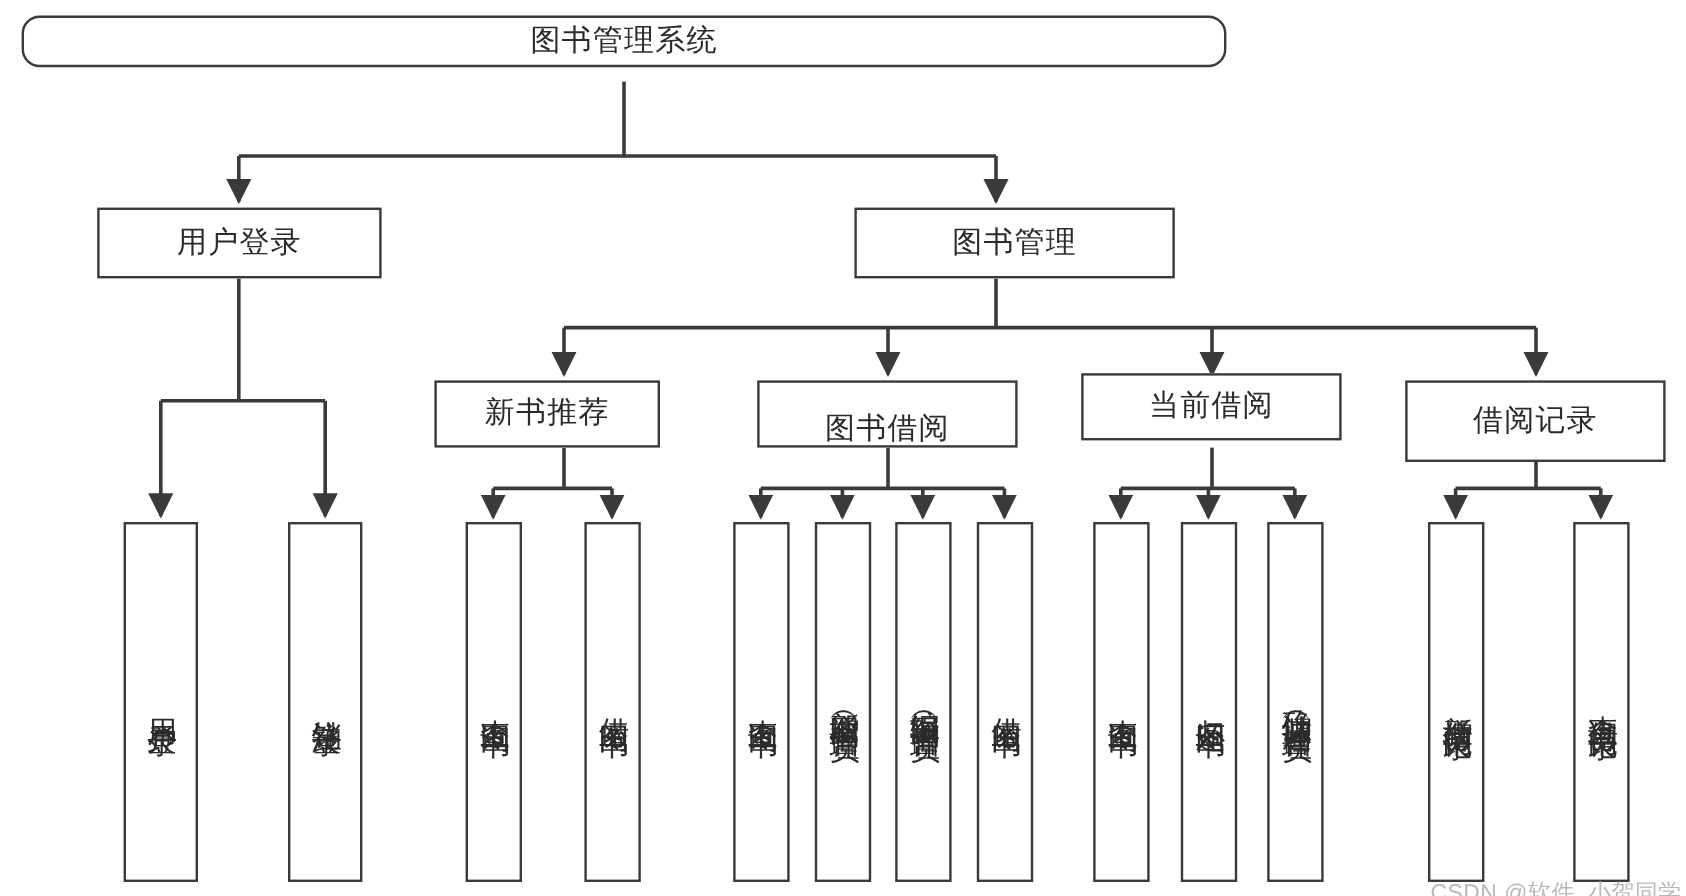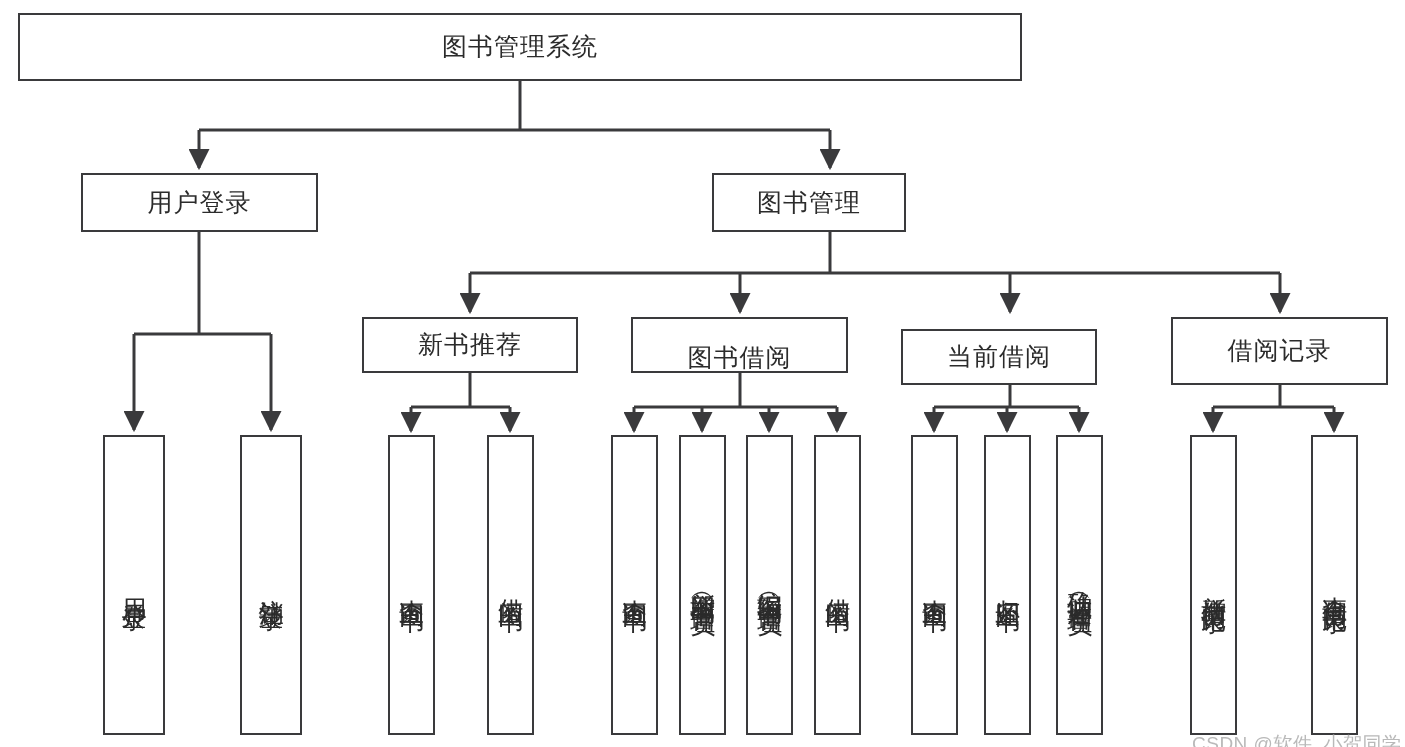--- a/index.html
+++ b/index.html
@@ -120,41 +120,41 @@
       <path d="M 1007 407 L 1007 431" marker-end="url(#arrow)"></path>
       <path d="M 1079 407 L 1079 431" marker-end="url(#arrow)"></path>
 
       <path d="M 1280 373 L 1280 407"></path>
       <path d="M 1213 407 L 1334 407"></path>
       <path d="M 1213 407 L 1213 431" marker-end="url(#arrow)"></path>
       <path d="M 1334 407 L 1334 431" marker-end="url(#arrow)"></path>
     </g>
   </svg>
 
-  <div class="node h" style="left:18px; top:13px; width:1004px; height:68px;">
+  <div class="node h" style="left:18px; top:13px; width:1004px; height:43px;border-radius:15px;">
     <span class="htext">图书管理系统</span>
   </div>
 
   <div class="node h" style="left:81px; top:173px; width:237px; height:59px;">
     <span class="htext">用户登录</span>
   </div>
 
-  <div class="node h" style="left:712px; top:173px; width:194px; height:59px;">
+  <div class="node h" style="left:712px; top:173px; width:267px; height:59px;">
     <span class="htext">图书管理</span>
   </div>
 
-  <div class="node h" style="left:362px; top:317px; width:216px; height:56px;text-align:center;">
+  <div class="node h" style="left:362px; top:317px; width:188px; height:56px;text-align:center;">
     <span class="htext">新书推荐</span>
   </div>
 
   <div class="node h" style="left:631px; top:317px; width:217px; height:56px;align-items:flex-end;">
     <span class="htext">图书借阅</span>
   </div>
 
-  <div class="node h" style="left:901px; top:329px; width:196px; height:56px;text-align:right;">
+  <div class="node h" style="left:901px; top:311px; width:217px; height:56px;text-align:right;">
     <span class="htext">当前借阅</span>
   </div>
 
   <div class="node h" style="left:1171px; top:317px; width:217px; height:68px;">
     <span class="htext">借阅记录</span>
   </div>
 
   <div class="node v" style="left:103px; top:435px; width:62px; height:300px;">
     <span class="vtext">用户登录</span>
   </div>

